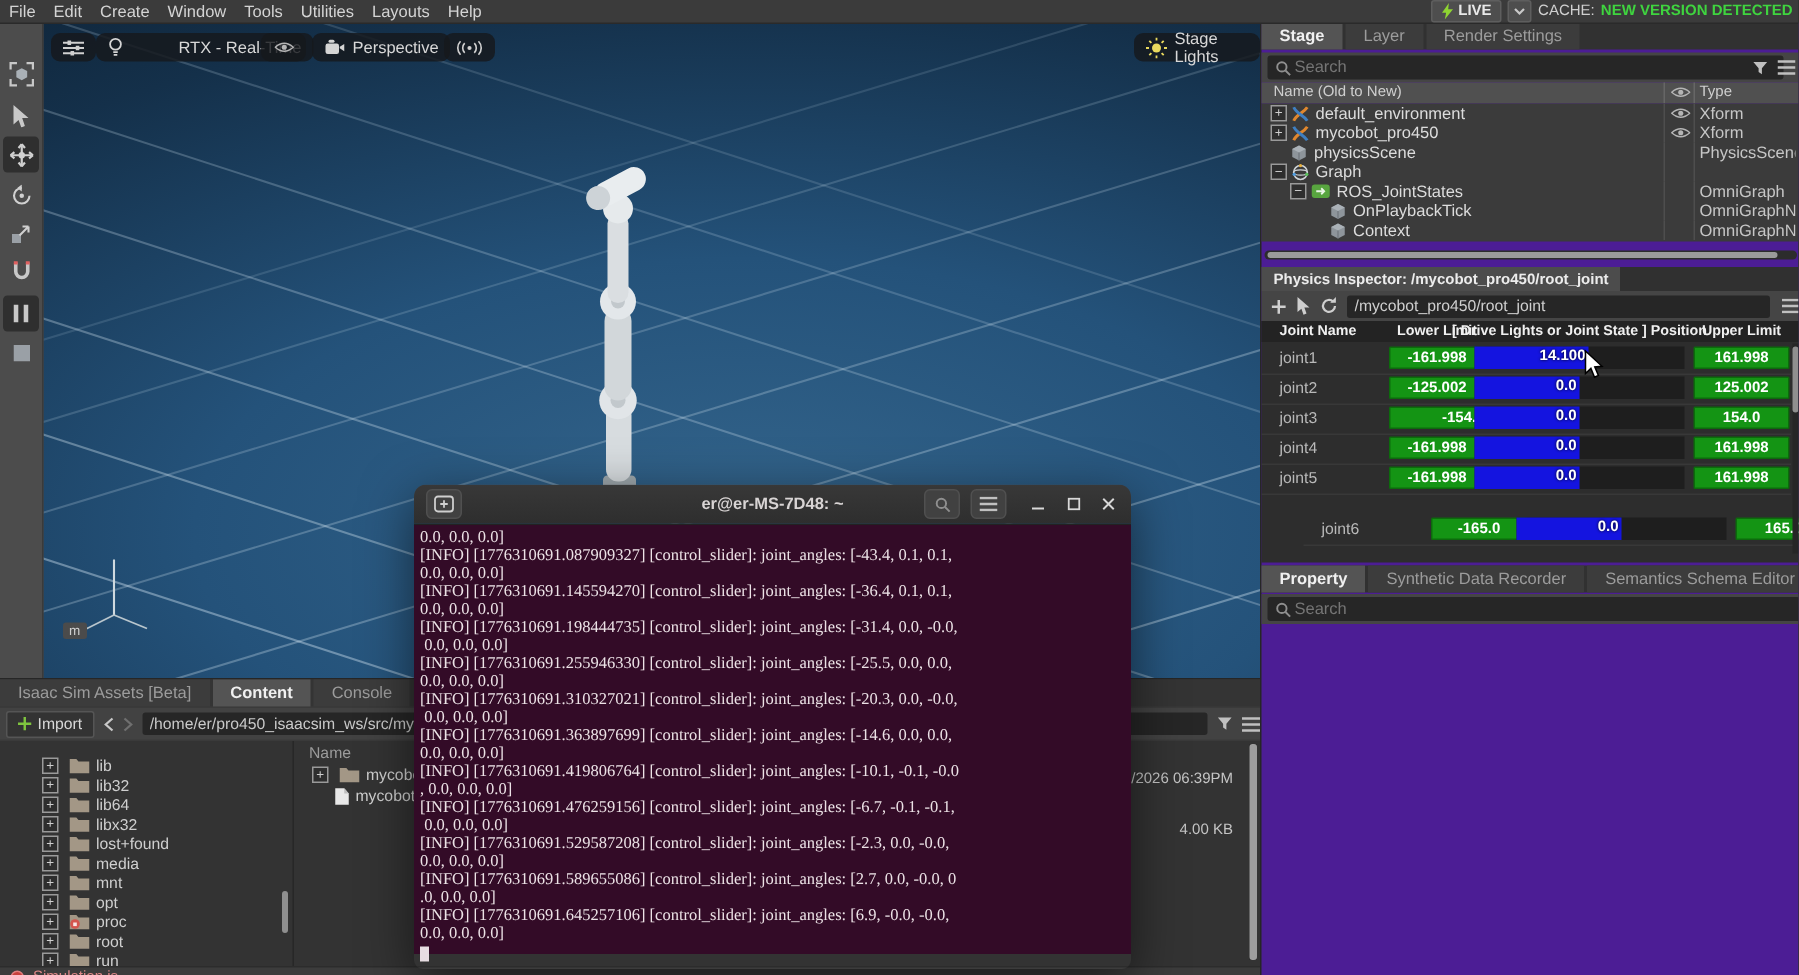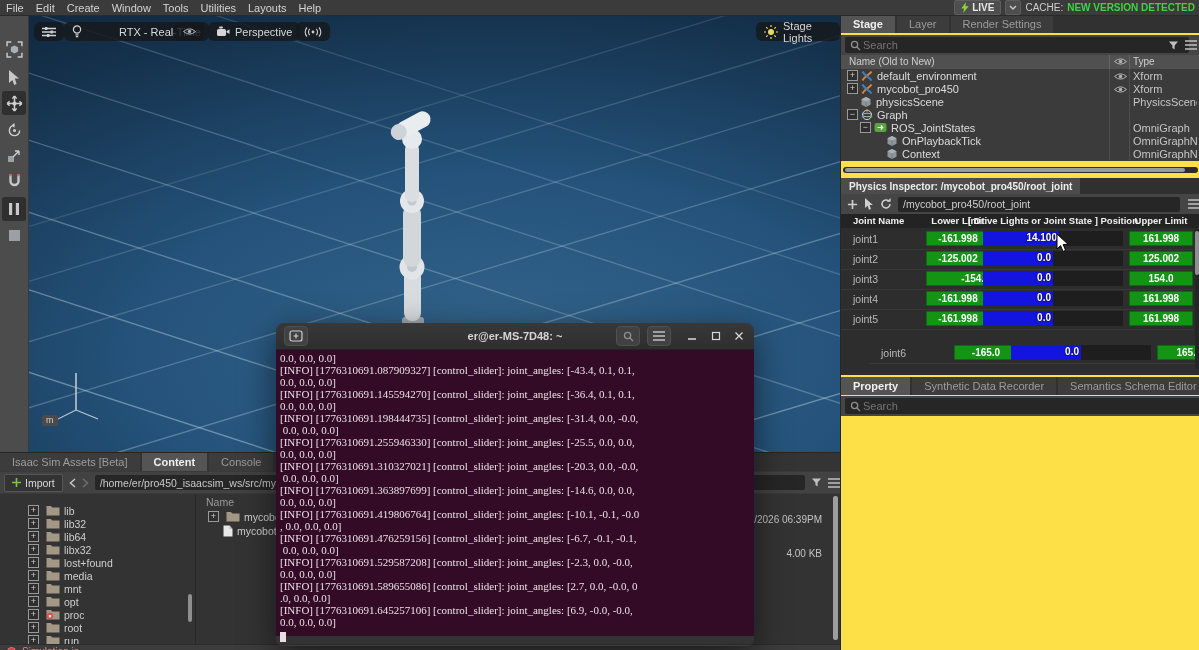--- a/index.html
+++ b/index.html
@@ -30,21 +30,21 @@
     background:radial-gradient(130% 120% at 58% 78%, #34658c 0%, #24527a 35%, #14304a 68%, #0a1a29 100%);}
   .vp-pill{position:absolute;top:7px;height:19px;background:rgba(22,24,28,.82);border-radius:6px;
     display:flex;align-items:center;gap:5px;padding:0 8px;color:#d8d8d8;font-size:11px;}
   #vp-stats{position:absolute;top:33px;right:5px;background:rgba(18,24,30,.55);border-radius:4px;
     padding:4px 8px;text-align:right;color:#dde6ed;font-size:11px;line-height:14px;}
   #axis-gizmo{position:absolute;left:18px;top:340px;width:60px;height:70px;}
   #axis-label{position:absolute;left:14px;top:400px;background:#4b4b4b;color:#cfcfcf;font-size:9px;
     padding:0 4px;border-radius:2px;line-height:11px;}
 
   
-  #right-panel{left:840px;top:15px;width:359px;height:635px;background:#fde047;border-left:1px solid #262626;}
+  #right-panel{left:840px;top:15px;width:359px;height:635px;background:#4c1d95;border-left:1px solid #262626;}
   .tabbar{position:absolute;left:0;width:359px;height:18px;background:#313131;display:flex;gap:2px;}
   .tab{height:18px;display:flex;align-items:center;padding:0 12px;font-size:11px;color:#9c9c9c;
     background:#3c3c3c;white-space:nowrap;}
   .tab.active{background:#545454;color:#f0f0f0;font-weight:bold;}
   .search-row{position:absolute;left:0;width:359px;height:20px;background:#454545;display:flex;align-items:center;}
   .search-box{height:16px;background:#262626;border:none;border-radius:2px;color:#bdbdbd;font-size:11px;
     padding:0 4px;outline:none;font-family:"Liberation Sans",sans-serif;}
   .search-glass{position:absolute;left:9px;}
   .row-icons{position:absolute;right:3px;display:flex;gap:6px;align-items:center;}
 

